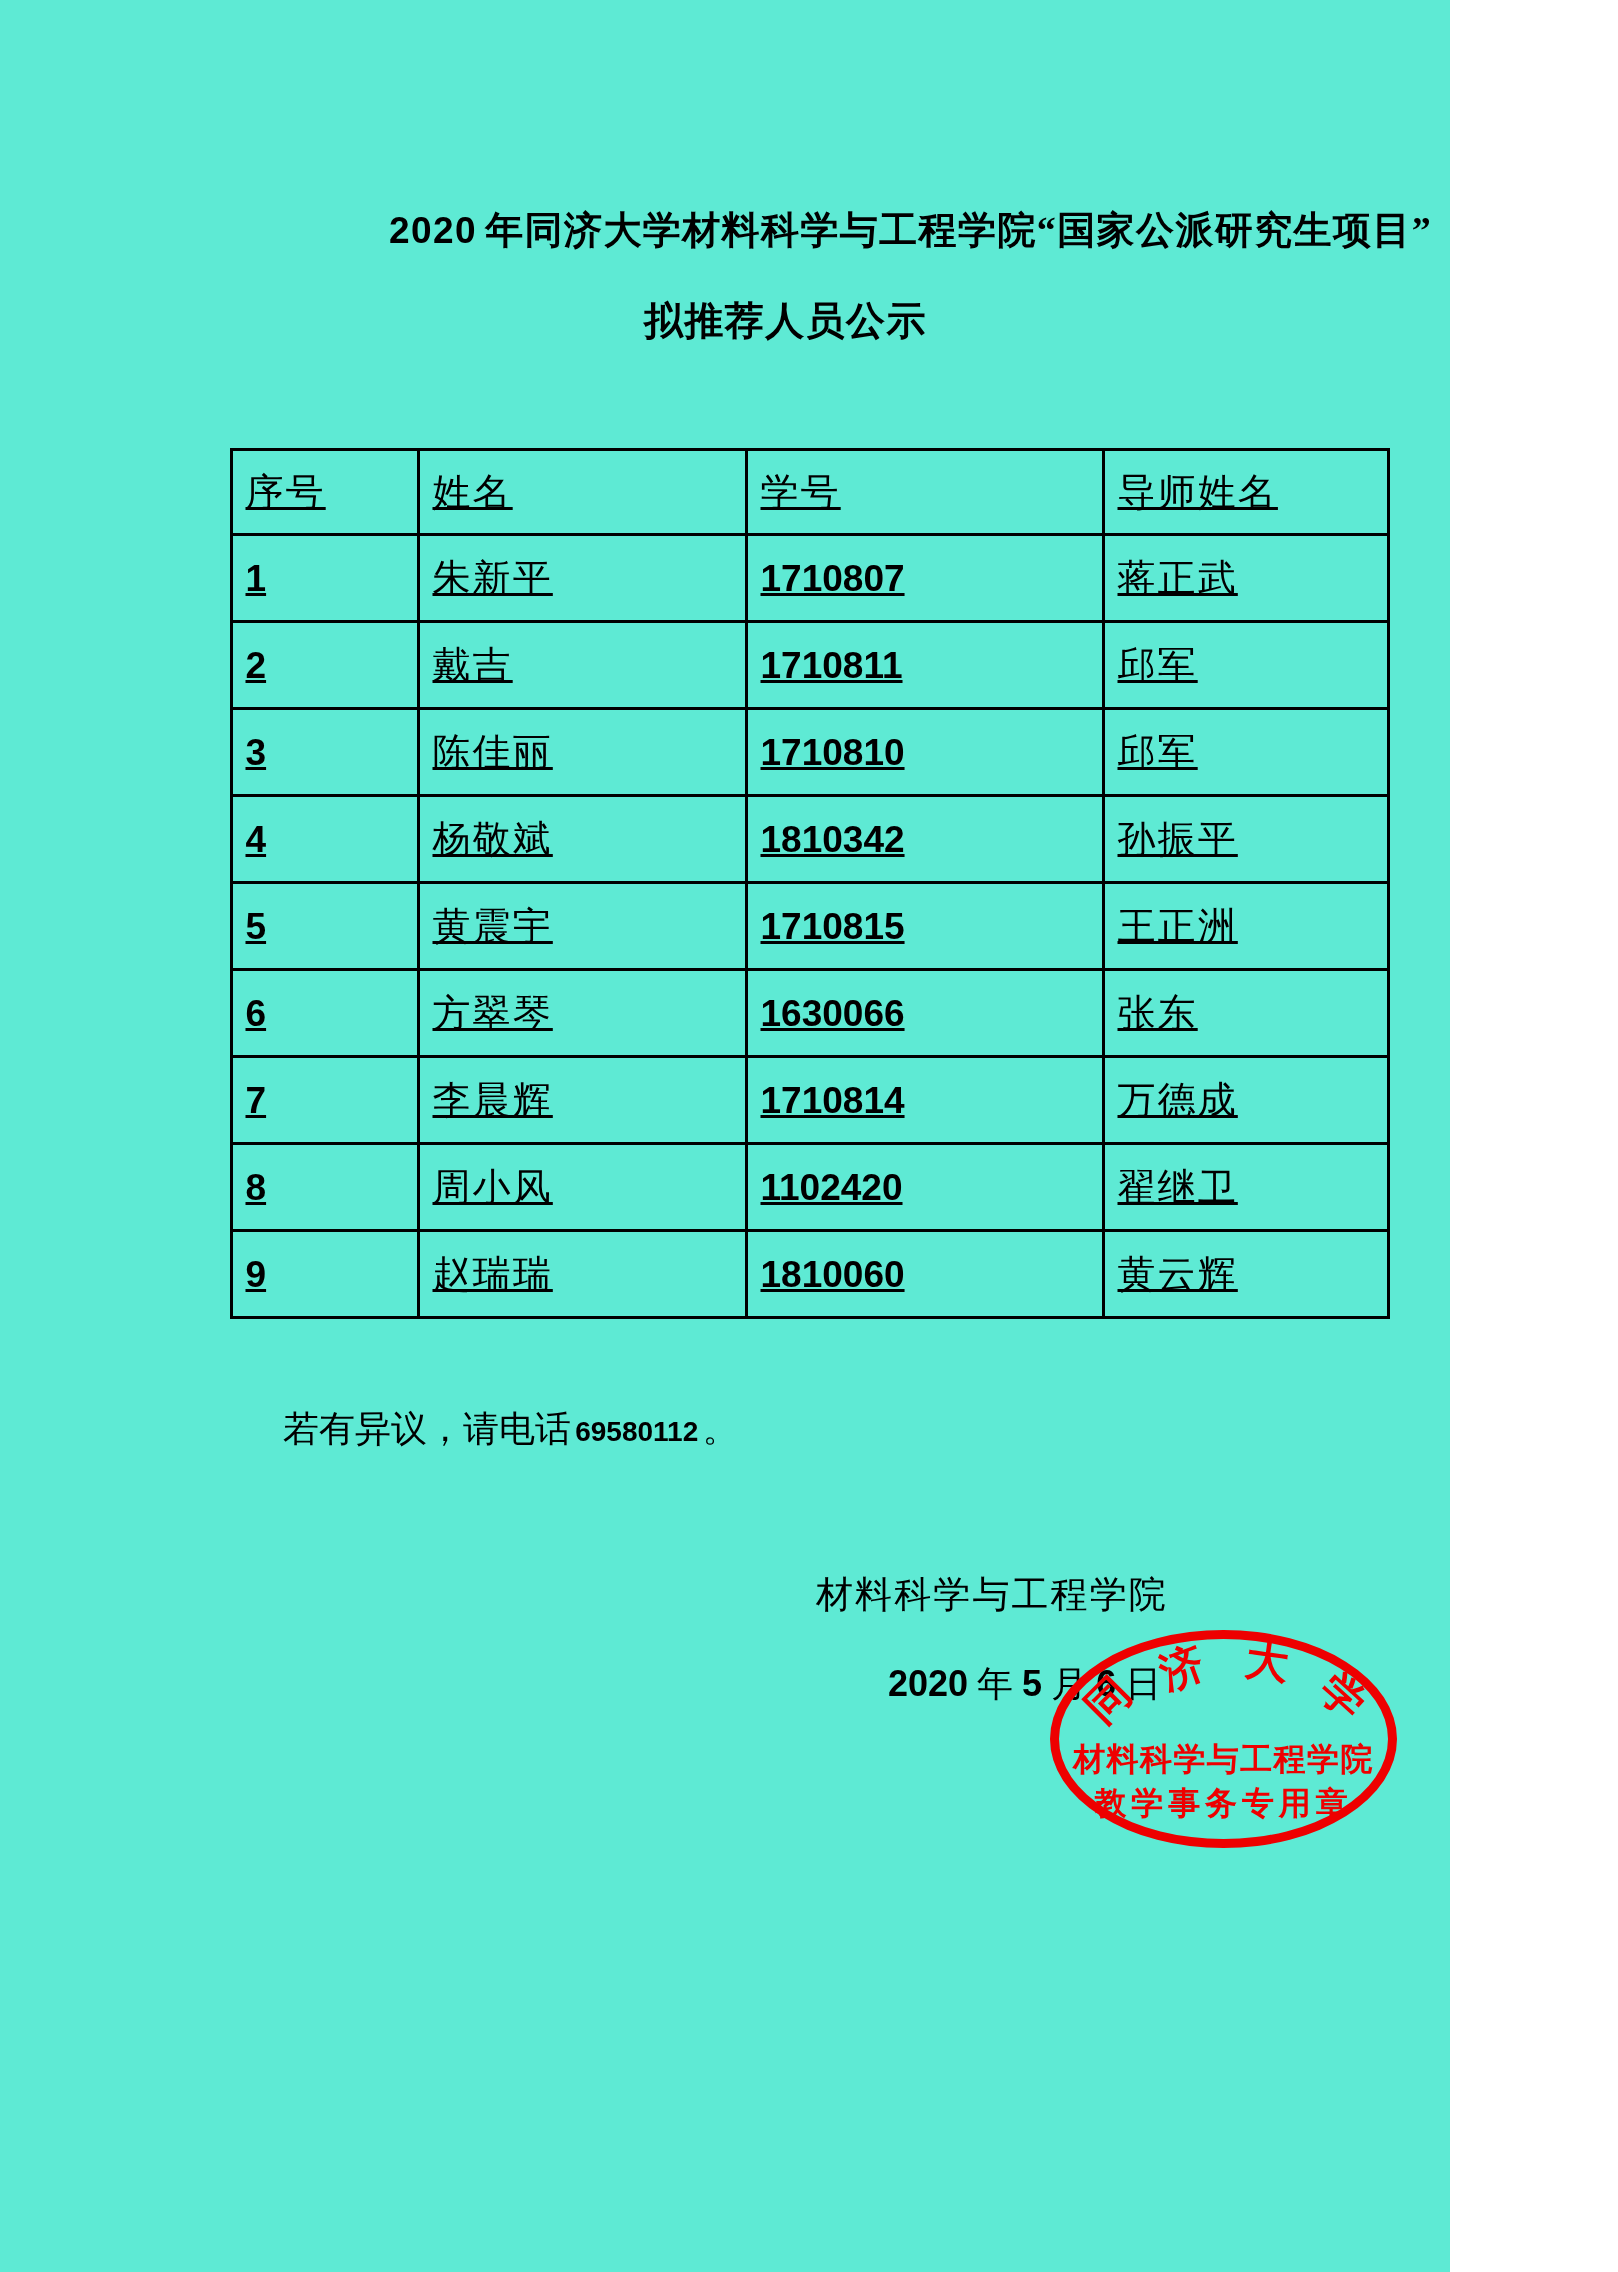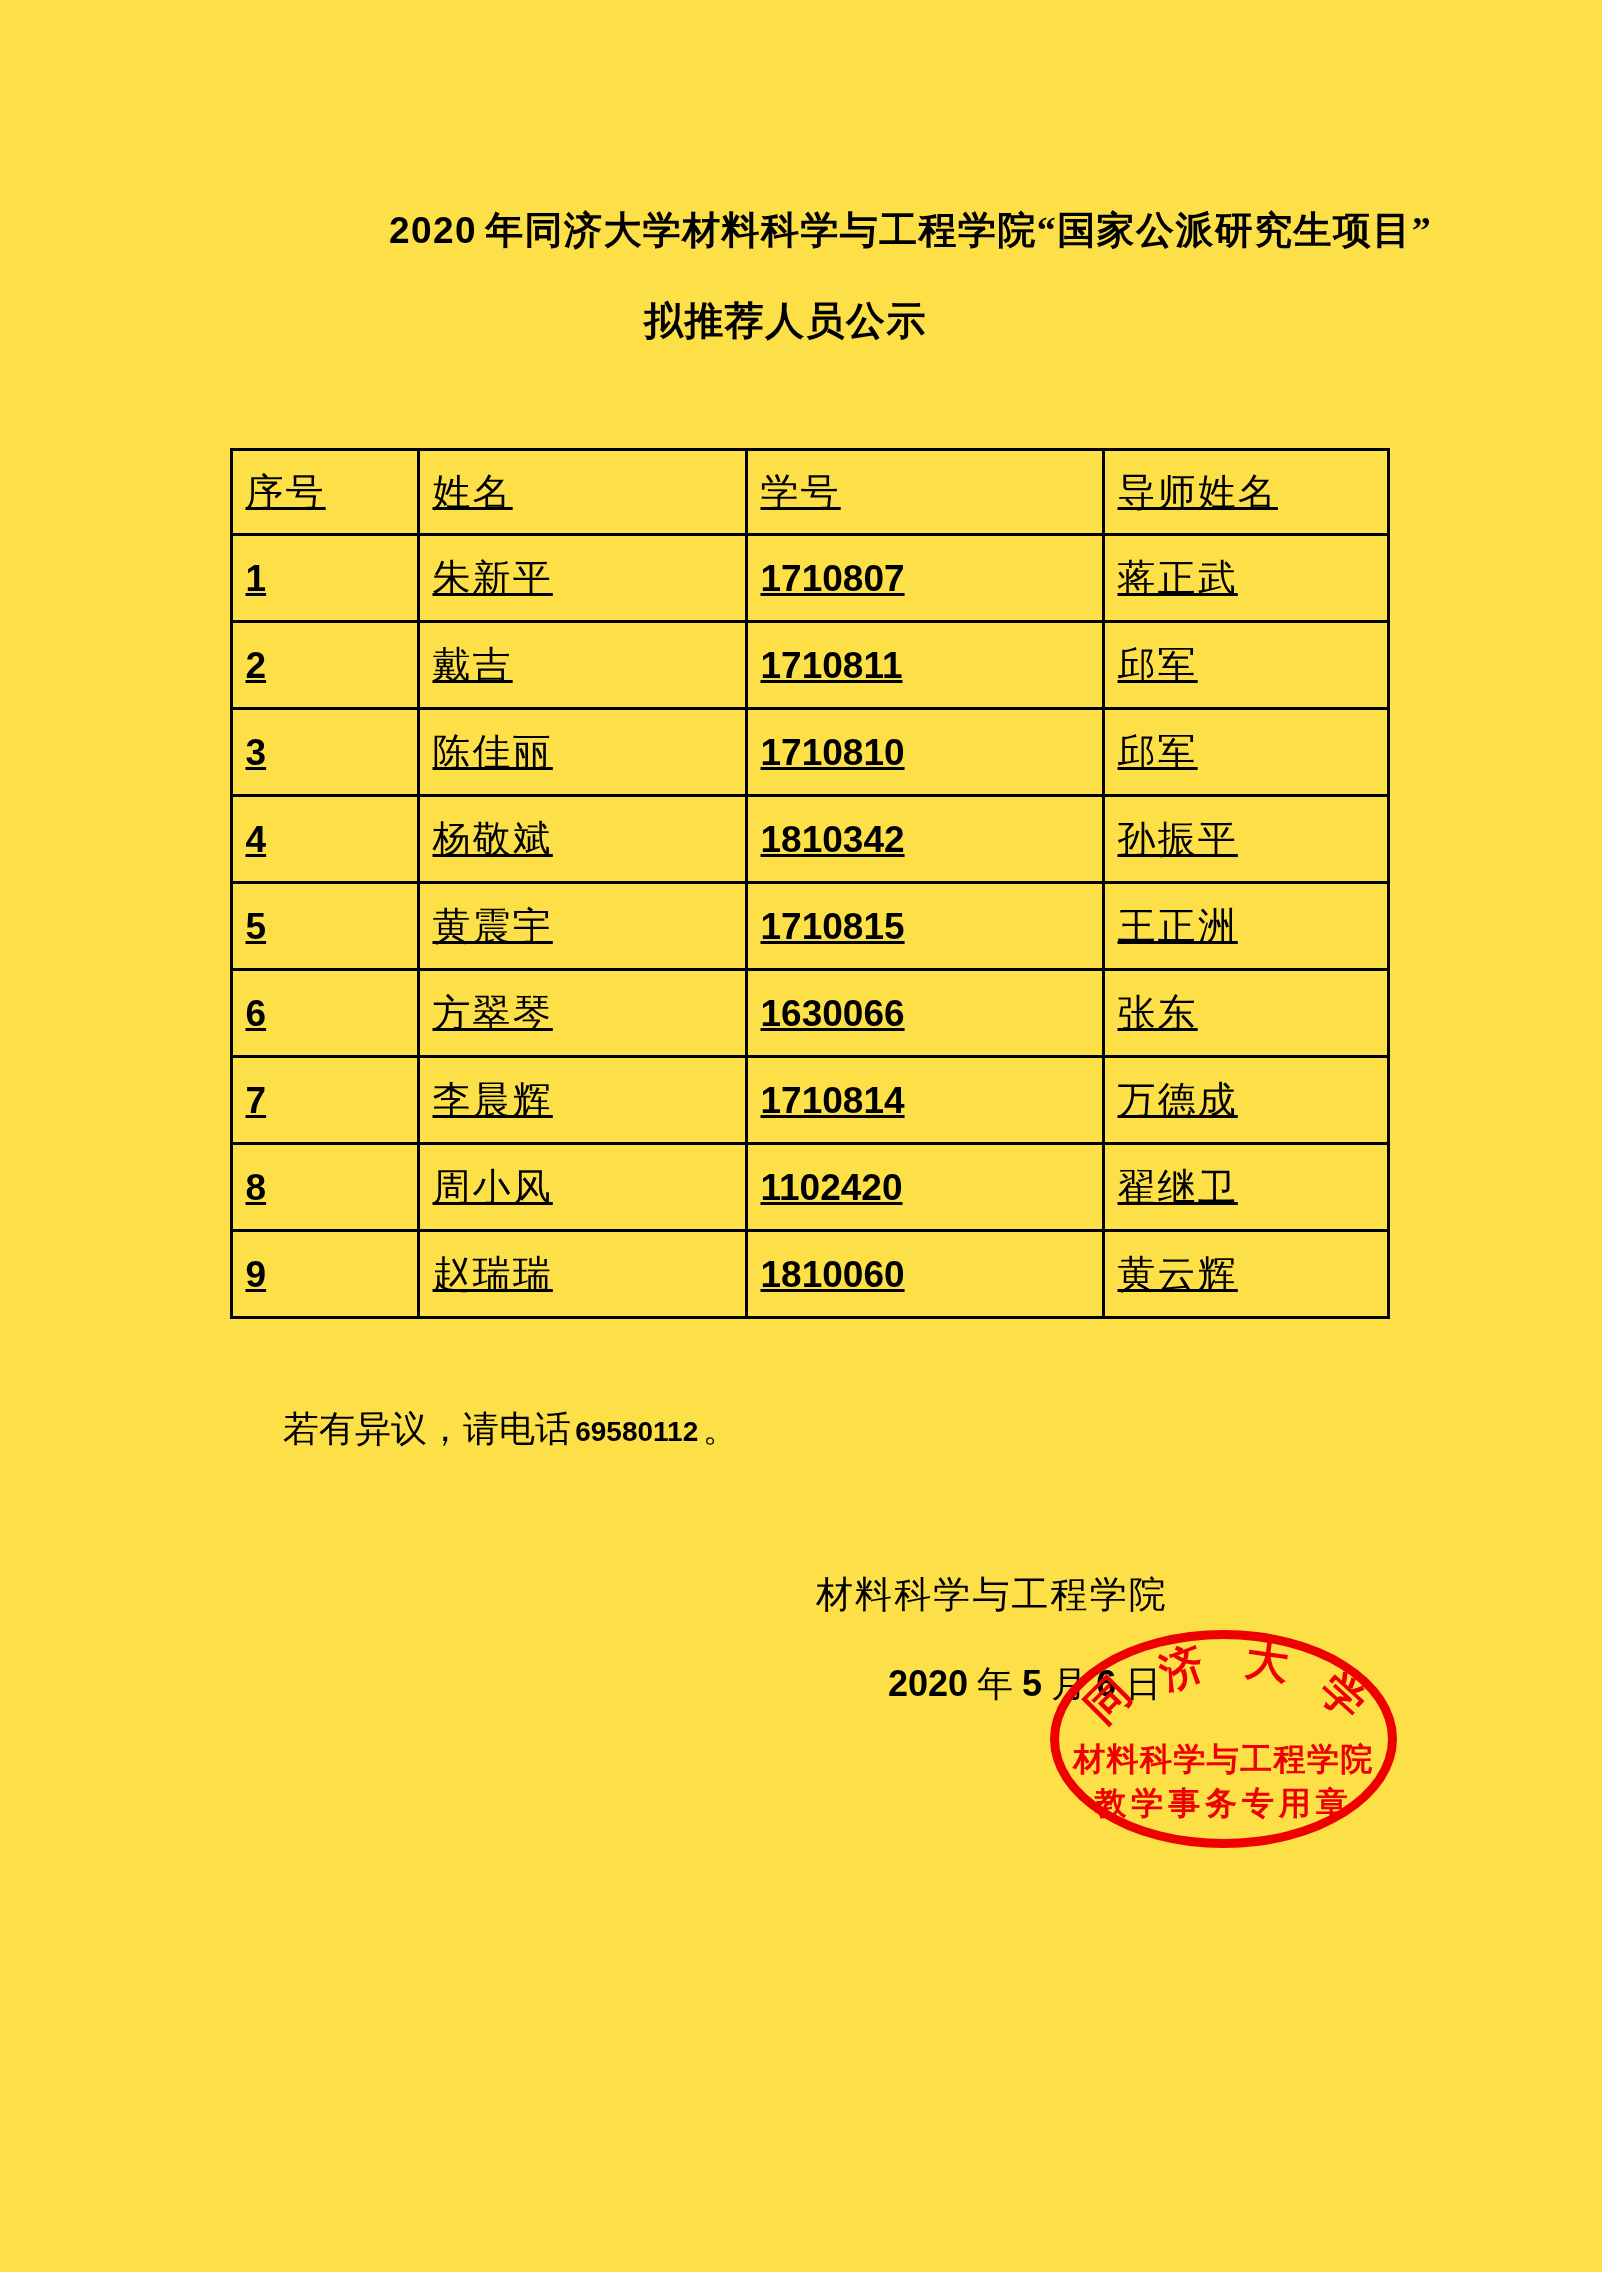--- a/index.html
+++ b/index.html
@@ -1,19 +1,19 @@
 <!DOCTYPE html>
 <html style="font-size:11px"><head>
 <meta charset="utf-8">
 <style>
   html,body{margin:0;padding:0;background:#ffffff;}
   .page{
     position:relative;
-    width:1602px;height:2273px;
-    background:#fde047;
+    width:1450px;height:2273px;
+    background:#5eead4;
     color:#000;
     font-family:"Liberation Serif","DejaVu Serif",serif;
     overflow:hidden;
   }
   .latin{
     font-family:"Liberation Sans","DejaVu Sans",sans-serif;
     font-weight:700;
   }
   .title-line1{
     position:absolute;left:389px;top:207px;

